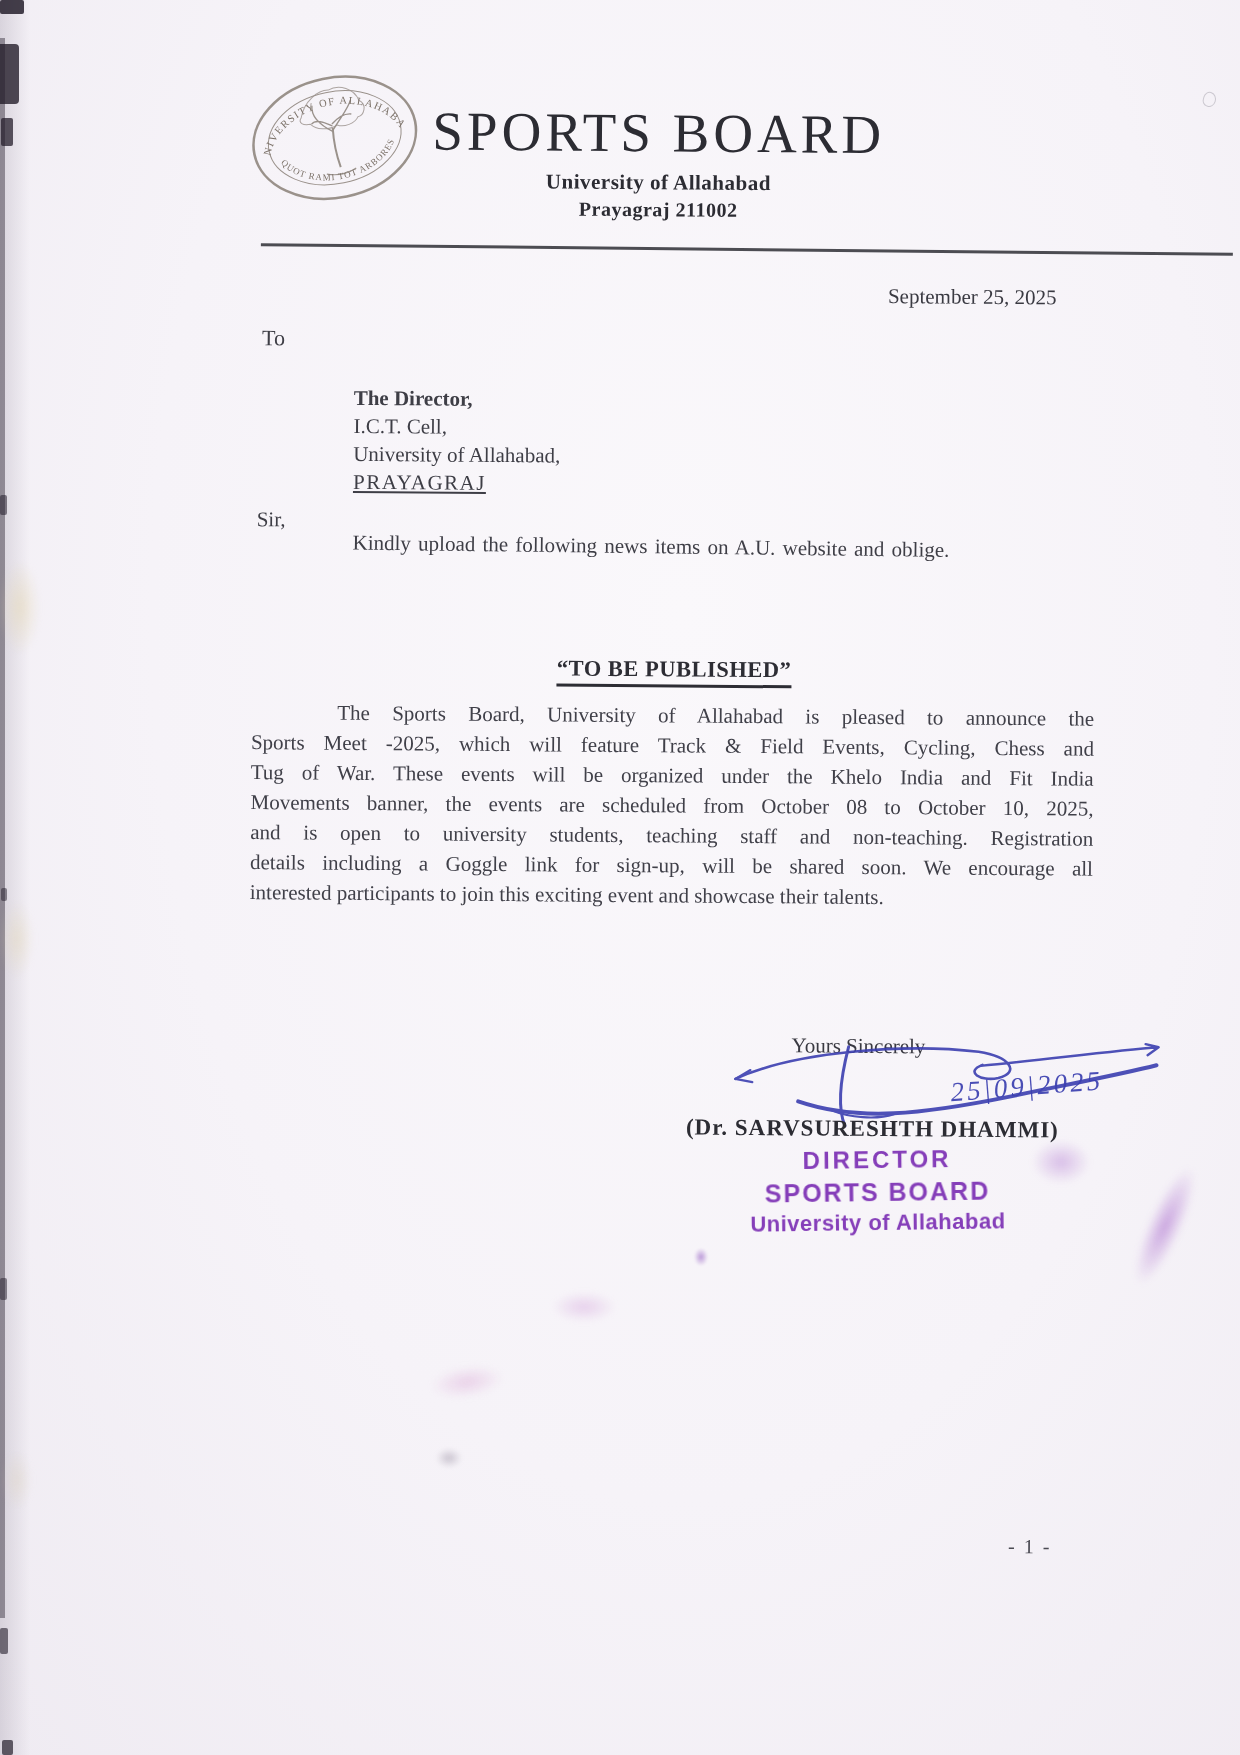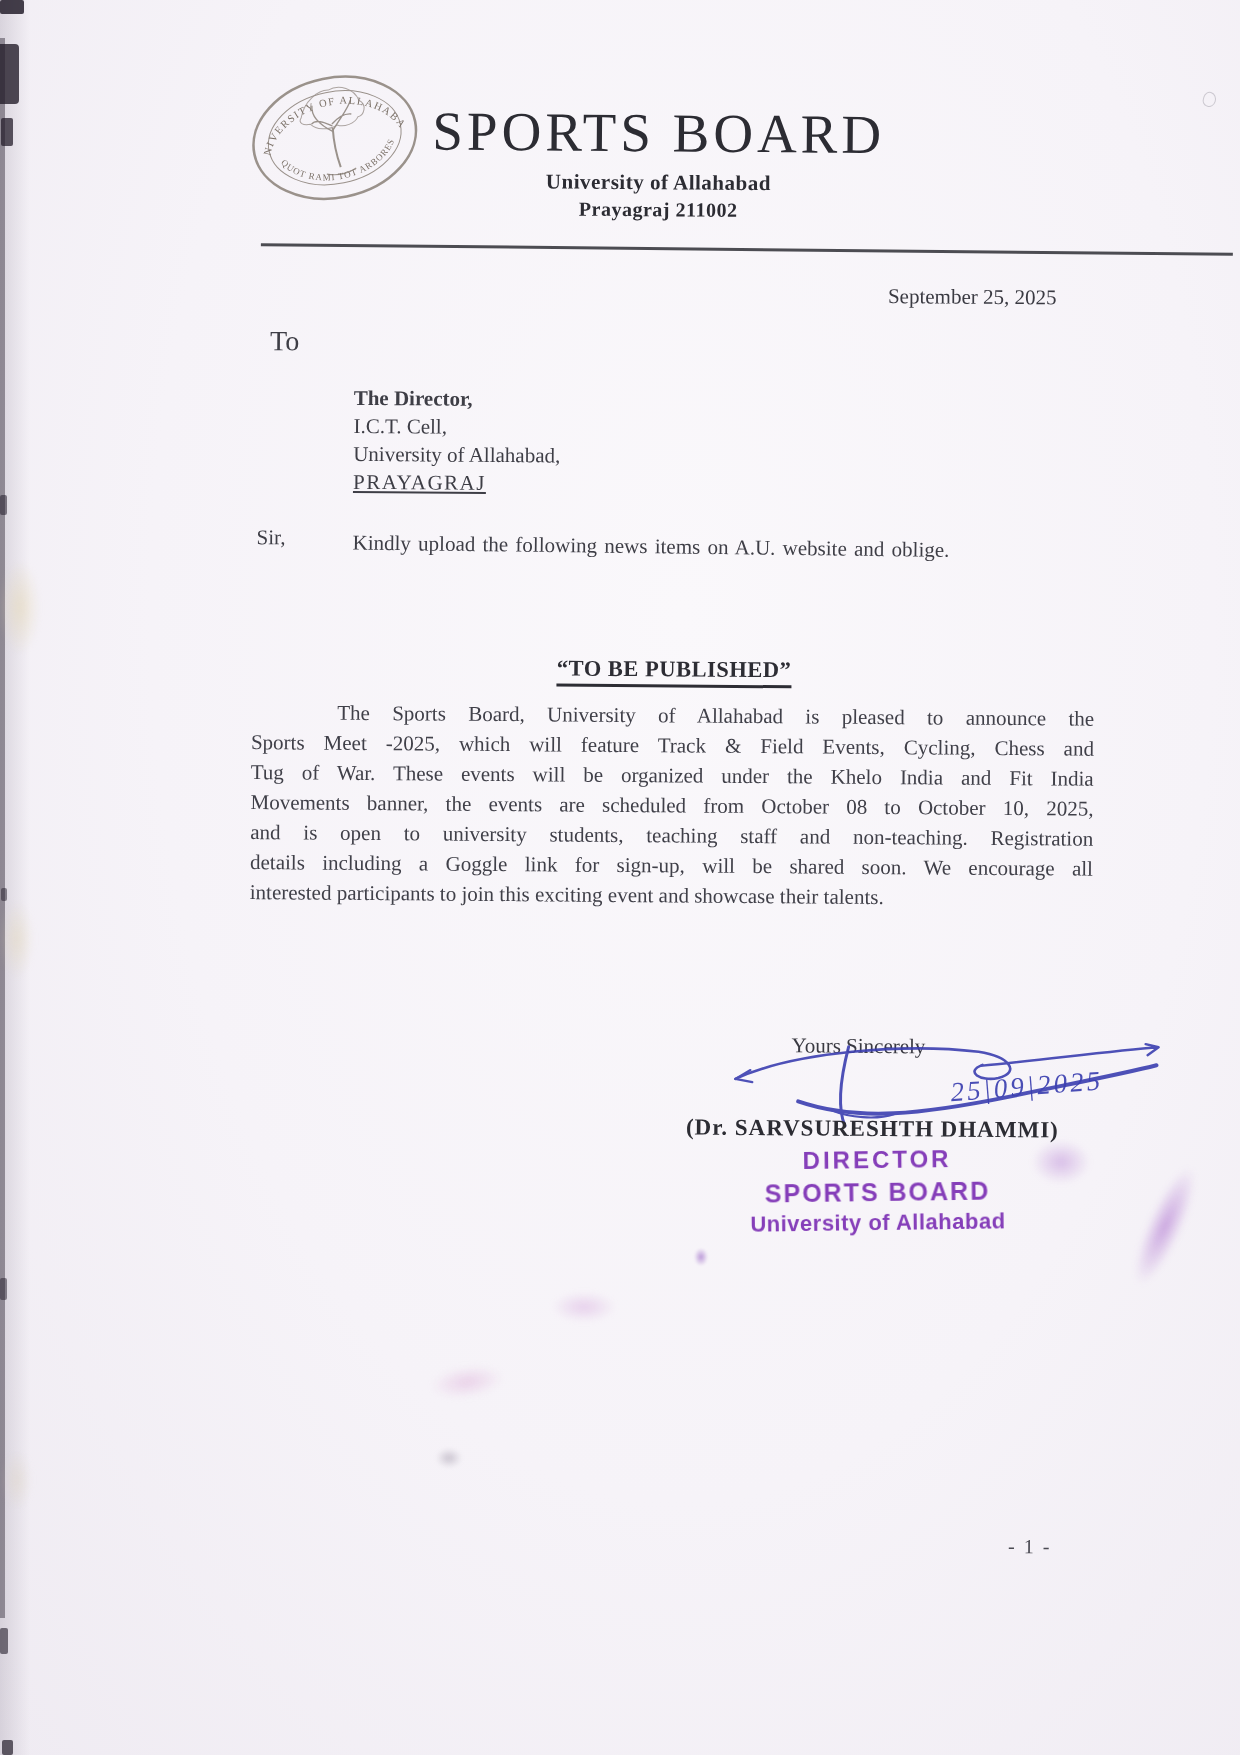--- a/index.html
+++ b/index.html
@@ -53,25 +53,25 @@
       background:radial-gradient(closest-side,rgba(150,140,160,.45),rgba(150,140,160,0));}
   
   #sheet{position:absolute;left:0;top:0;width:1240px;height:1755px;transform:rotate(.45deg);transform-origin:620px 870px;}
   .seal{left:240px;top:70px;}
   .title-block{left:418px;top:104px;width:470px;text-align:center;color:#2c2c33;}
   .org-name{font-size:55px;letter-spacing:4px;line-height:1.05;font-weight:400;}
   .inst-name{font-size:21px;font-weight:bold;margin-top:8px;letter-spacing:.5px;}
   .addr-line{font-size:20px;font-weight:bold;margin-top:3px;letter-spacing:.5px;}
   .rule{left:256px;top:247px;width:972px;height:2.5px;background:#4c4c52;transform:rotate(.12deg);}
   .date{left:790px;top:282px;width:262px;text-align:right;font-size:21px;color:#3a3a42;}
-  .to{left:266px;top:328px;font-size:28px;}
+  .to{left:258px;top:328px;font-size:22px;}
   .recipient{left:350px;top:386px;font-size:21px;line-height:28px;}
   .recipient .r0{font-weight:bold;}
   .recipient .r3{text-decoration:underline;letter-spacing:1.5px;}
-  .sir{left:254px;top:528px;font-size:21px;text-align:center;}
+  .sir{left:254px;top:510px;font-size:21px;text-align:center;}
   .request{left:350px;top:534px;font-size:21px;word-spacing:2px;transform:rotate(.25deg);}
   .pub-wrap{left:250px;top:656px;width:845px;text-align:center;}
   .pub-head{display:inline-block;font-size:22.5px;font-weight:bold;color:#2d2d34;
     letter-spacing:.5px;border-bottom:3px solid #2d2d34;padding-bottom:2px;}
   .body-par{left:250px;top:700px;width:843px;font-size:21px;line-height:30px;color:#404049;}
   .bline{text-align:justify;text-align-last:justify;white-space:normal;}
   .bline.first{padding-left:86px;}
   .bline.last{text-align-last:left;}
   .closing{left:793px;top:1032px;font-size:21px;color:#3a3a42;}
   .sig-svg{left:682px;top:1038px;}

